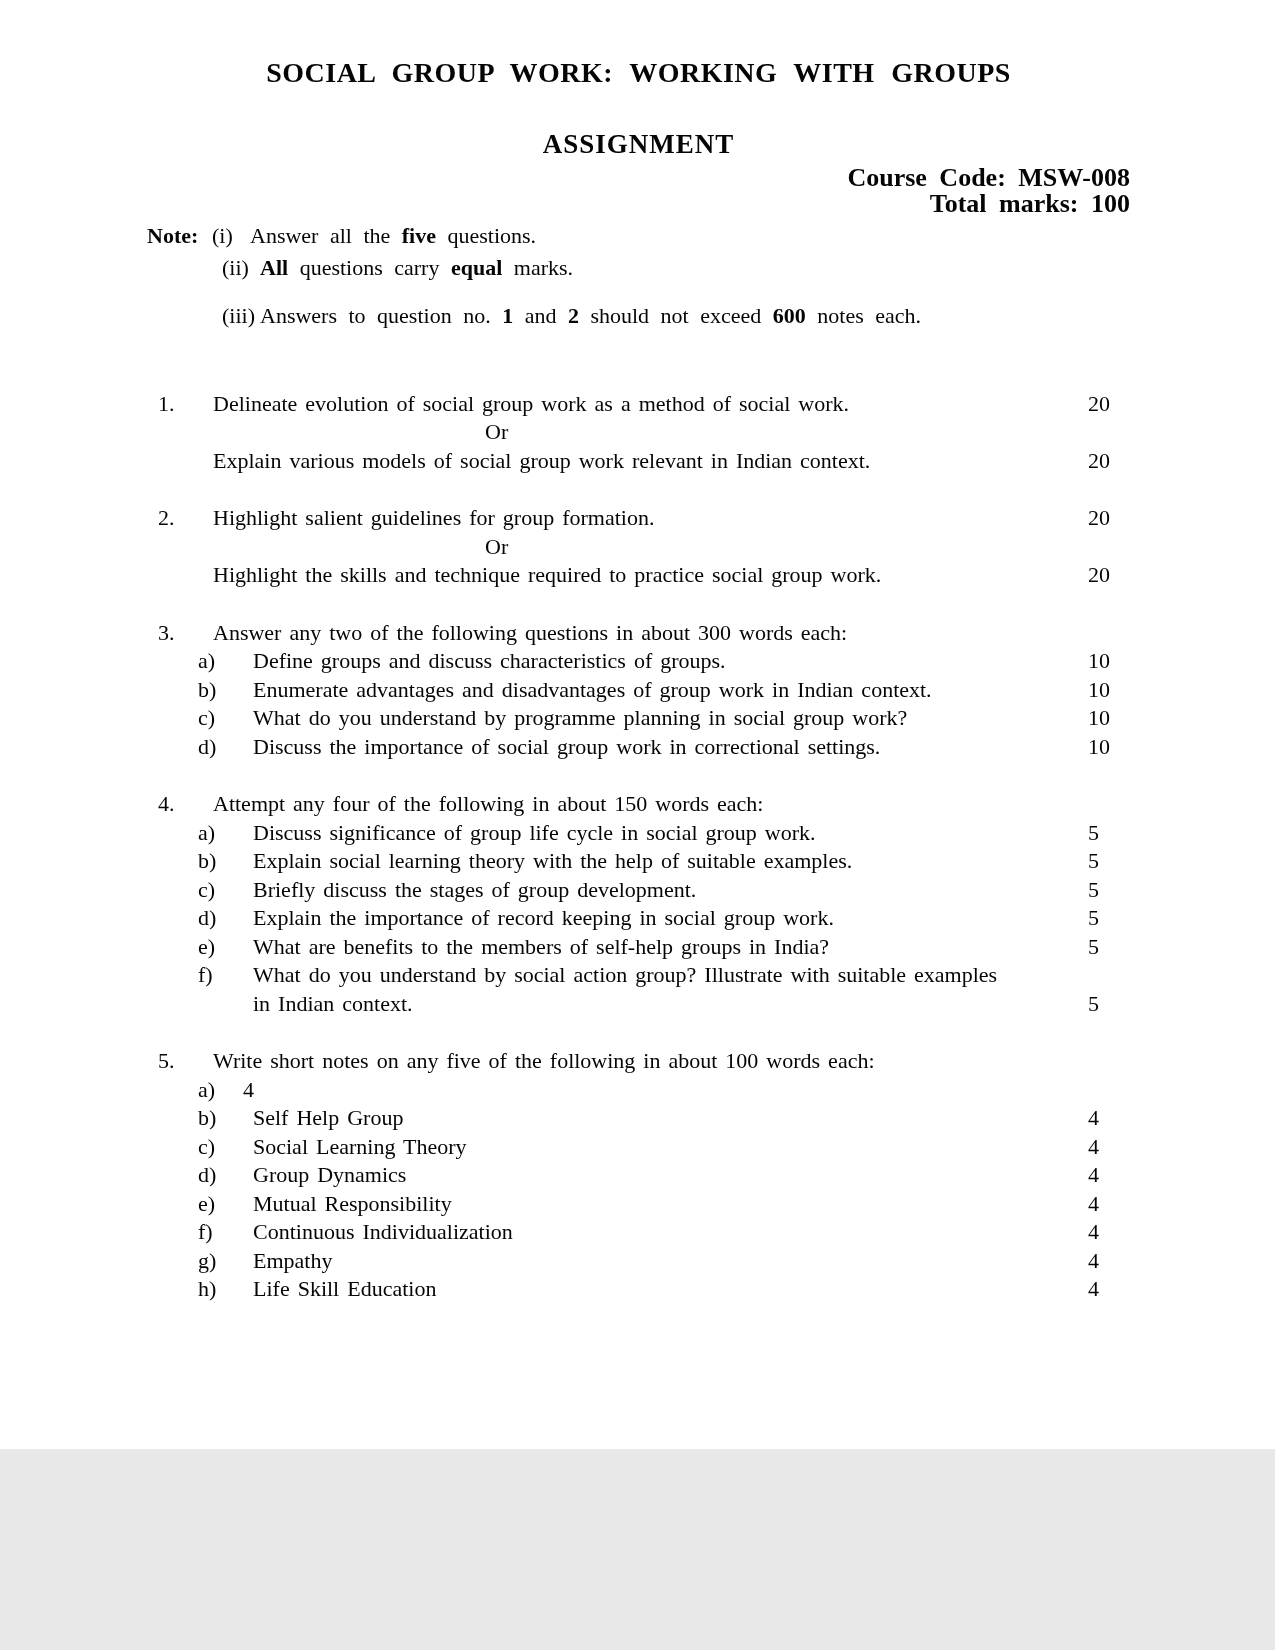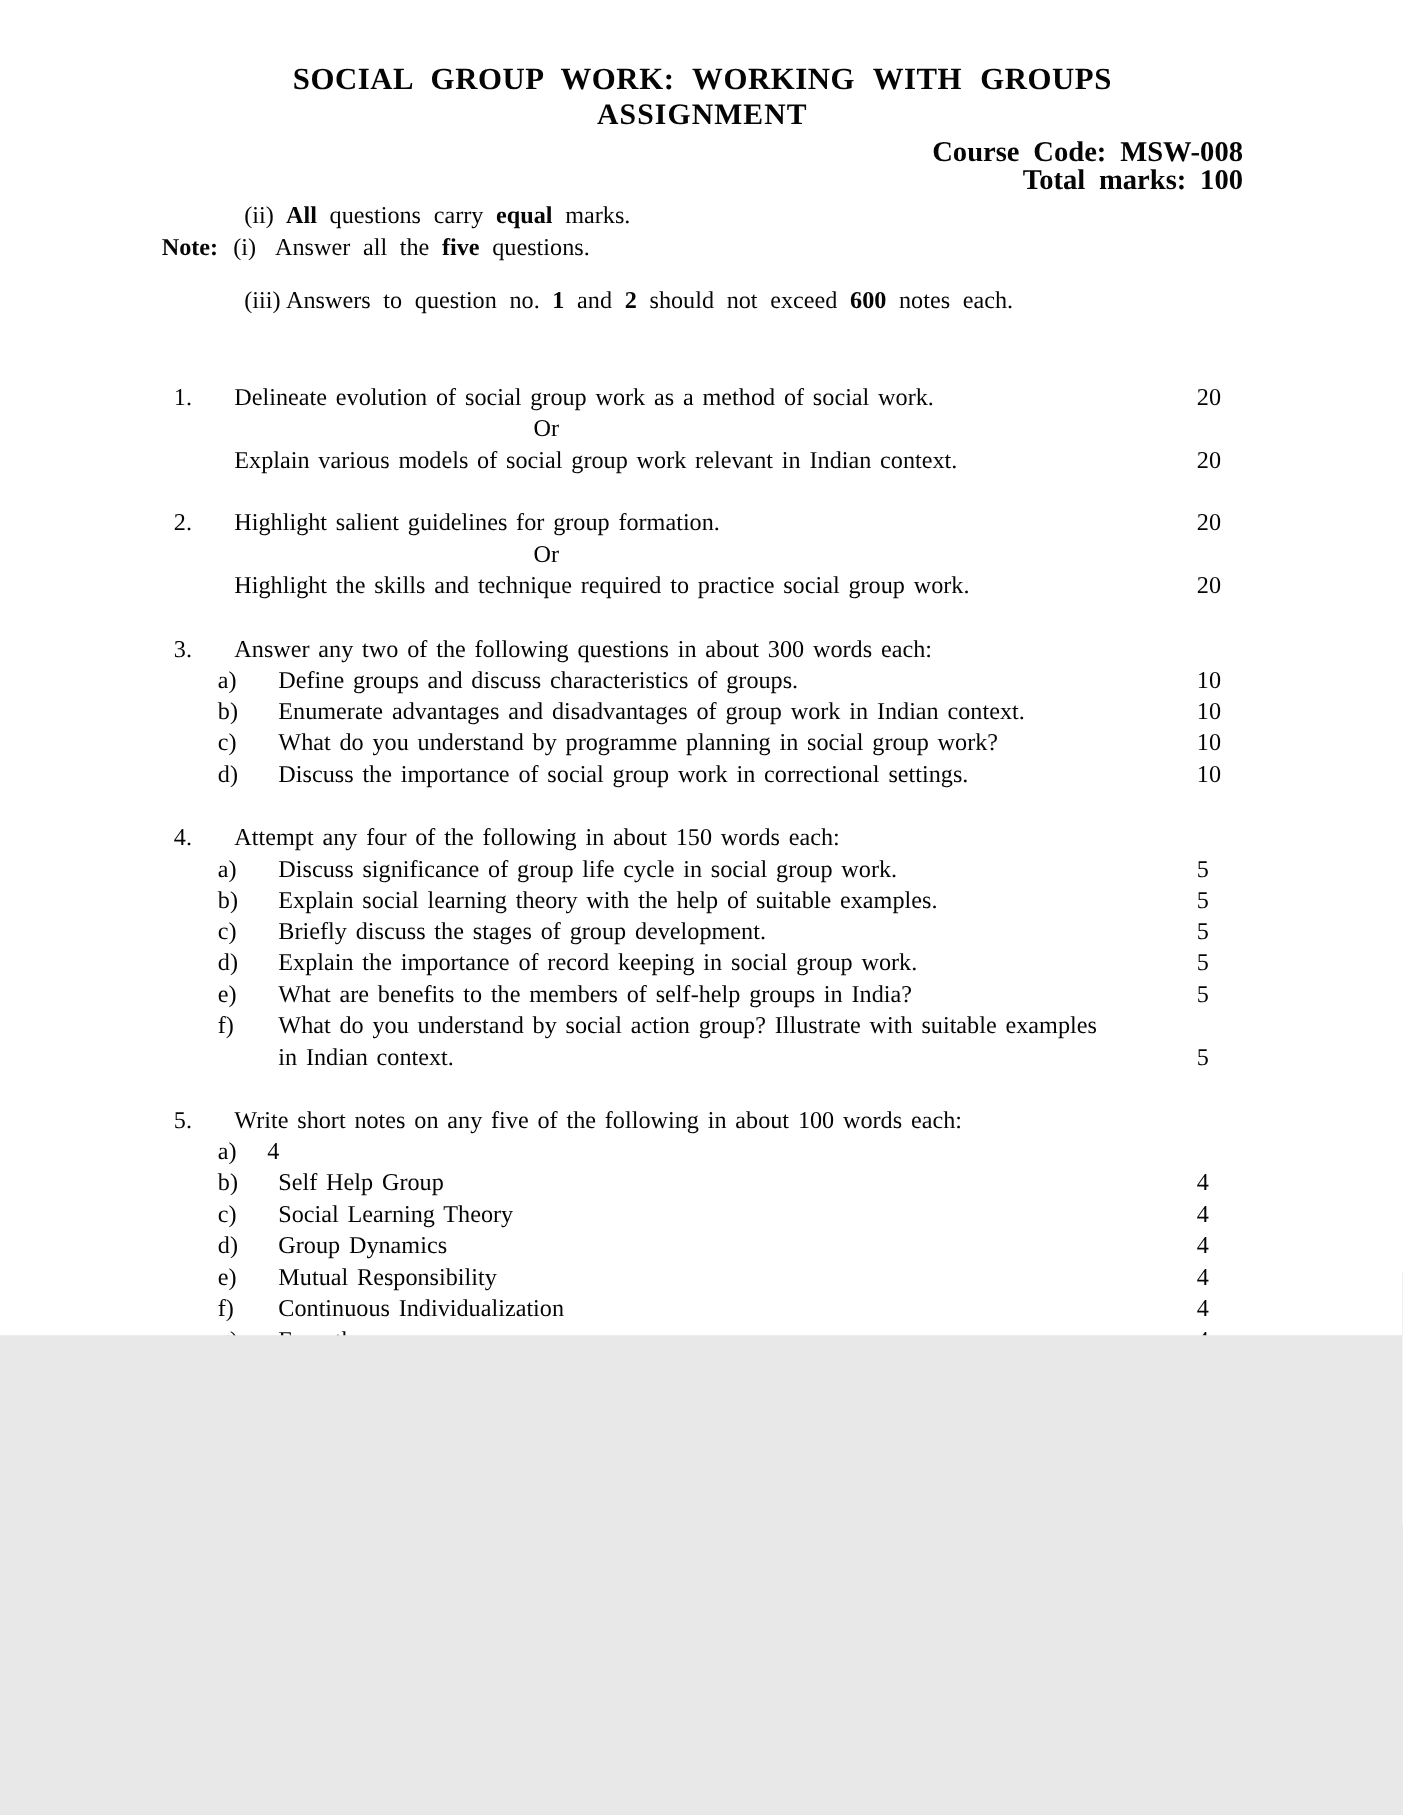--- a/index.html
+++ b/index.html
@@ -1,36 +1,37 @@
 <!DOCTYPE html>
 <html><head>
 <meta charset="utf-8">
 <style>
   html,body { margin:0; padding:0; background:#e8e8e8; }
   .page {
     position:relative;
-    width:1275px; height:1214px;
+    width:1275px; height:1449px;
     margin:0 auto;
     background:#ffffff;
     font-family:"Liberation Serif","DejaVu Serif",serif;
     color:#050505;
     overflow:hidden;
   }
   .content { position:absolute; left:147px; top:0; width:983px; }
 
   .title {
     margin-top:57px;
     text-align:center;
     font-weight:bold;
     font-size:28px;
     letter-spacing:0.5px;
     word-spacing:9px;
     white-space:nowrap;
   }
   .assignment {
+    margin-top:40px;
     text-align:center;
     font-weight:bold;
     font-size:27px;
     letter-spacing:1px;
     font-family:Liberation Serif, serif;
   }
   .meta {
     margin-top:5px;
     text-align:right;
     font-weight:bold;
@@ -73,30 +74,30 @@
 
 <div class="page">
   <div class="content">
     <div class="title">SOCIAL GROUP WORK: WORKING WITH GROUPS</div>
     <div class="assignment">ASSIGNMENT</div>
     <div class="meta">
       <div>Course Code: MSW-008</div>
       <div>Total marks: 100</div>
     </div>
     <div class="note" id="note-rows">
+        <div class="note-row nr0">
+          <div class="note-label">Note:</div>
+          <div class="note-roman">(i)</div>
+          <div class="note-text"><span>Answer all the </span><span class="b">five</span><span> questions.</span></div>
+        </div>
         <div class="note-row nr1">
           <div class="note-label"></div>
           <div class="note-roman indent">(ii)</div>
           <div class="note-text"><span class="b">All</span><span> questions carry </span><span class="b">equal</span><span> marks.</span></div>
         </div>
-        <div class="note-row nr0">
-          <div class="note-label">Note:</div>
-          <div class="note-roman">(i)</div>
-          <div class="note-text"><span>Answer all the </span><span class="b">five</span><span> questions.</span></div>
-        </div>
         <div class="note-row nr2">
           <div class="note-label"></div>
           <div class="note-roman indent">(iii)</div>
           <div class="note-text"><span>Answers to question no. </span><span class="b">1</span><span> and </span><span class="b">2</span><span> should not exceed </span><span class="b">600</span><span> notes each.</span></div>
         </div>
       </div>
     <div class="questions" id="questions">
         <div class="q-block">
           <div class="row">
             <div class="col-num">1.</div>

